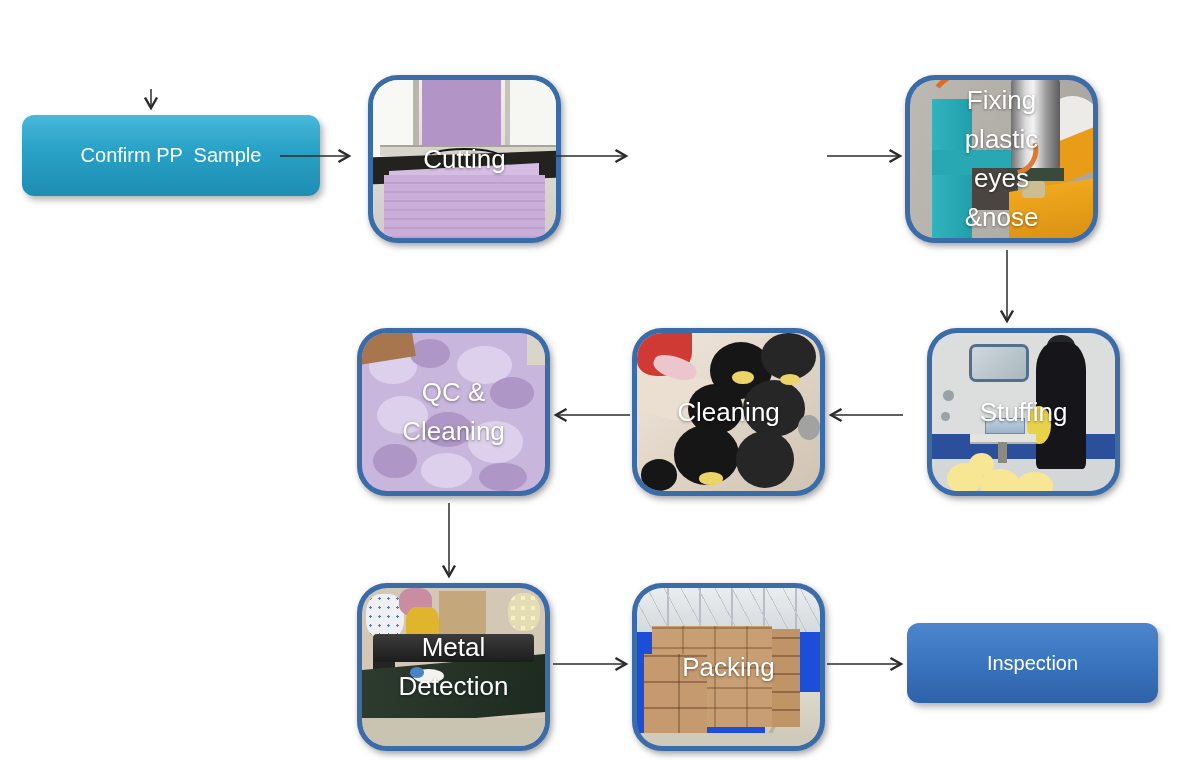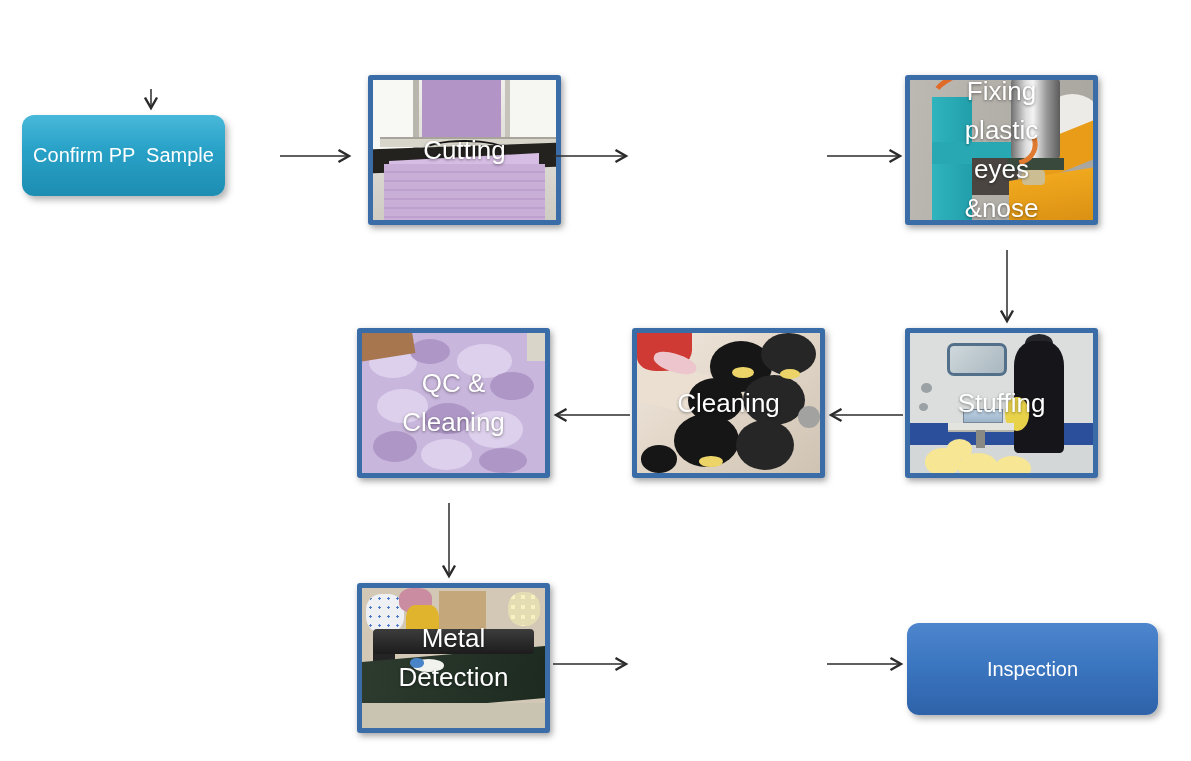--- a/index.html
+++ b/index.html
@@ -13,40 +13,40 @@
   .canvas{position:relative;width:1191px;height:761px;background:#fff;overflow:hidden}
   i{display:block;position:absolute;font-style:normal}
 
   
   .node{position:absolute;display:flex;align-items:center;justify-content:center;
         border-radius:12px;color:#fff;font-size:20px;line-height:29px;text-align:center;
         box-shadow:3px 4px 6px rgba(90,90,90,.45)}
   .node span{white-space:pre-wrap}
   .node-green{left:22px;top:6px;width:255px;height:80px;
         background:linear-gradient(180deg,var(--green-top) 0%,var(--green-mid) 38%,var(--green-bot) 100%)}
-  .node-cyan{left:22px;top:115px;width:203px;height:81px;
+  .node-cyan{left:22px;top:115px;width:298px;height:81px;
         background:linear-gradient(180deg,var(--cyan-top) 0%,var(--cyan-mid) 42%,var(--cyan-bot) 100%)}
-  .node-blue{left:907px;top:623px;width:251px;height:92px;
+  .node-blue{left:907px;top:623px;width:251px;height:80px;
         background:linear-gradient(180deg,var(--blue-top) 0%,var(--blue-mid) 45%,var(--blue-bot) 100%)}
 
   
-  .tile{position:absolute;width:193px;height:150px;border:5px solid var(--tile-border);
-        border-radius:3px;overflow:hidden;background:#1d4ed8;
+  .tile{position:absolute;width:193px;height:168px;border:5px solid var(--tile-border);
+        border-radius:30px;overflow:hidden;background:#1d4ed8;
         box-shadow:2px 3px 6px rgba(70,70,70,.5)}
   .scene{position:absolute;inset:0}
   .label-wrap{position:absolute;inset:0;display:flex;align-items:center;justify-content:center;z-index:6}
   .tile-label{color:#fff;font-size:26px;line-height:39px;text-align:center;white-space:pre-wrap;
         text-shadow:0 1px 3px rgba(0,0,0,.45)}
 
   #tile-cutting{left:368px;top:75px}
   #tile-sewing{left:632px;top:75px}
   #tile-fixing{left:905px;top:75px}
   #tile-qc{left:357px;top:328px}
   #tile-finishing{left:632px;top:328px}
-  #tile-stuffing{left:905px;top:328px}
+  #tile-stuffing{left:927px;top:328px}
   #tile-metal{left:357px;top:583px}
   #tile-packing{left:632px;top:583px}
 
   
   .c-wall{inset:0;background:linear-gradient(#f0efeb,#dcdad4 55%,#cfccc4)}
   .c-winl{left:0;top:0;width:25%;height:52%;background:#f8f8f5;border-right:6px solid #b9b6ae}
   .c-winr{right:0;top:0;width:28%;height:50%;background:#f6f6f3;border-left:5px solid #c6c3bb}
   .c-fab{left:27%;top:0;width:43%;height:43%;background:#b394c7}
   .c-rail{left:4%;top:41%;width:96%;height:7%;background:#d8d5ca;border-top:2px solid #a8a49c}
   .c-mach{left:-2%;top:47%;width:104%;height:17%;background:#23221f;transform:skewY(-2deg)}
@@ -280,20 +280,34 @@
       <i class="m-base"></i>
       <i class="m-toy"></i>
       <i class="m-toyb"></i>
     </div>
     <div class="label-wrap">
         <span class="tile-label">Metal
 Detection</span>
       </div>
   </div>
 
+  <div class="tile" id="tile-packing">
+    <div class="scene">
+      <i class="p-ceil"></i>
+      <i class="p-floor"></i>
+      <i class="p-fline"></i>
+      <i class="p-main"></i>
+      <i class="p-right"></i>
+      <i class="p-front"></i>
+      <i class="p-bottom"></i>
+    </div>
+    <div class="label-wrap">
+        <span class="tile-label">Packing</span>
+      </div>
+  </div>
 
   <div class="node node-blue">
     <span>Inspection</span>
   </div>
 
   <svg class="arrows" width="1191" height="761">
     <defs>
       <marker id="ah" markerWidth="10" markerHeight="10" refX="8" refY="5" orient="auto">
         <path d="M1,1 L8,5 L1,9" fill="none" stroke="#2b2b2b" stroke-width="1.6"></path>
       </marker>

